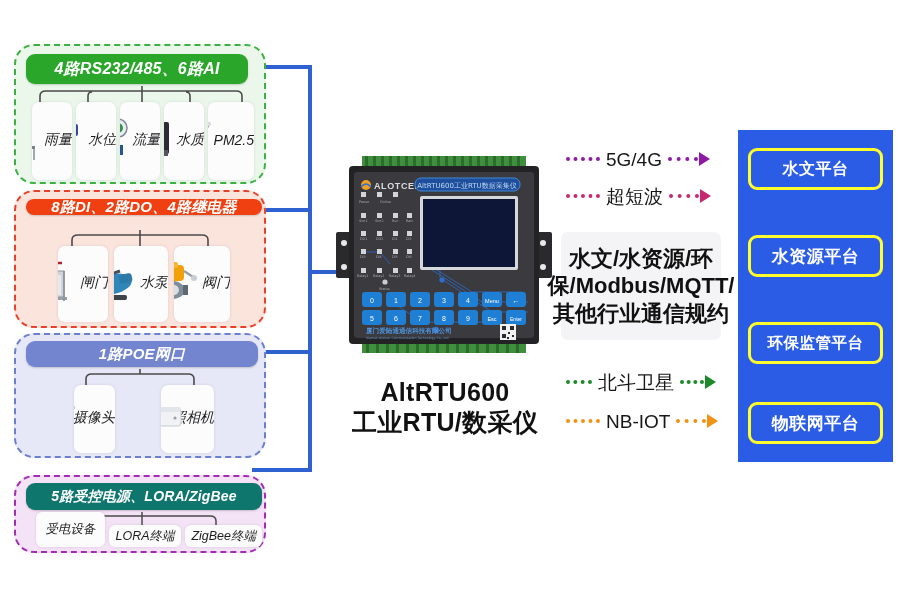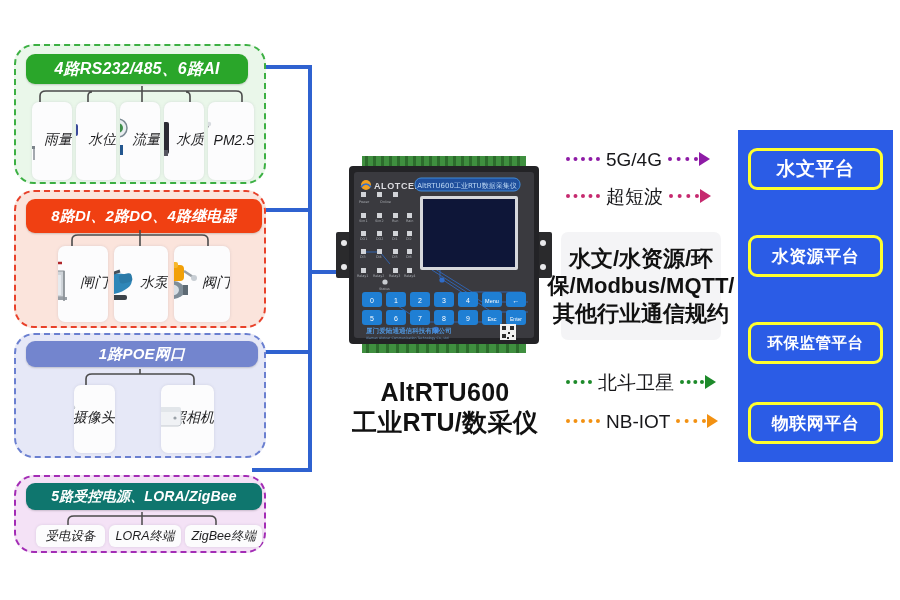--- a/index.html
+++ b/index.html
@@ -70,21 +70,21 @@
 
   
   #platform-panel{
     position:absolute;left:738px;top:130px;width:155px;height:332px;
     background:#2b5ce6;
   }
   .platform{
     position:absolute;left:10px;width:135px;height:42px;
     border:3px solid #ffff2e;border-radius:9px;
     display:flex;align-items:center;justify-content:center;
-    color:#ffffff;font-weight:bold;font-size:19px;white-space:nowrap;
+    color:#ffffff;font-weight:bold;font-size:16px;white-space:nowrap;
     box-sizing:border-box;letter-spacing:.5px;
   }
 
   
   #bus{position:absolute;left:0;top:0;width:900px;height:600px;pointer-events:none;}
 </style>
 </head>
 <body>
 
 <div id="stage">
@@ -172,21 +172,21 @@
             <circle cx="41" cy="10" r="2.2" fill="#d8dce0"></circle>
             <rect x="22.5" y="31" width="3" height="11" fill="#c9ced4"></rect>
           </svg>
         </div>
         <div class="cap">PM2.5</div>
       </div>
     </div>
   </div>
 
   <div class="group" style="left:14px;top:190px;width:252px;height:138px;background:#fbe4dc;border:2px dashed #e8412a;">
-    <div class="hdr" style="top:7px;width:236px;height:34px;background:#f04012;font-size:15px;">8路DI、2路DO、4路继电器</div>
+    <div class="hdr" style="top:7px;width:236px;height:16px;background:#f04012;font-size:15px;">8路DI、2路DO、4路继电器</div>
 
     <svg class="bracket" style="left:40px;top:38px;width:168px;height:18px;" viewBox="0 0 168 18">
       <path d="M84,0 L84,5 M16,17 L16,10 Q16,5 22,5 L146,5 Q152,5 152,10 L152,17 M84,5 L84,17" stroke="#4b4b4b" stroke-width="1.6" fill="none"></path>
     </svg>
 
     <div class="cards" style="left:42px;top:54px;width:172px;height:76px;gap:6px;">
       <div class="card" style="width:50px;height:76px;">
         <div class="art">
           <svg viewBox="0 0 50 50" width="50" height="50">
             <rect x="16" y="14" width="18" height="26" fill="#cfd4d9" stroke="#8b9197" stroke-width="1"></rect>
@@ -272,21 +272,21 @@
   </div>
 
   <div class="group" style="left:14px;top:475px;width:252px;height:78px;background:#f4e2f6;border:2px dashed #a32cb5;">
     <div class="hdr" style="top:6px;width:236px;height:27px;background:#0f766e;font-size:14px;">5路受控电源、LORA/ZigBee</div>
 
     <svg class="bracket" style="left:36px;top:35px;width:180px;height:14px;" viewBox="0 0 180 14">
       <path d="M90,0 L90,4 M16,13 L16,9 Q16,4 22,4 L158,4 Q164,4 164,9 L164,13 M90,4 L90,13" stroke="#4b4b4b" stroke-width="1.5" fill="none"></path>
     </svg>
 
     <div class="cards" style="left:20px;top:48px;width:226px;height:22px;gap:4px;">
-      <div class="chip" style="width:70px;height:22px;">受电设备</div>
+      <div class="chip" style="width:70px;height:35px;">受电设备</div>
       <div class="chip" style="width:74px;height:22px;">LORA终端</div>
       <div class="chip" style="width:78px;height:22px;">ZigBee终端</div>
     </div>
   </div>
 
   <div id="device-wrap">
     <svg viewBox="0 0 224 206" width="224" height="206">
 
       <rect x="30" y="4" width="164" height="12" fill="#3f8f3f"></rect>
       <g fill="#2c6b2c">

